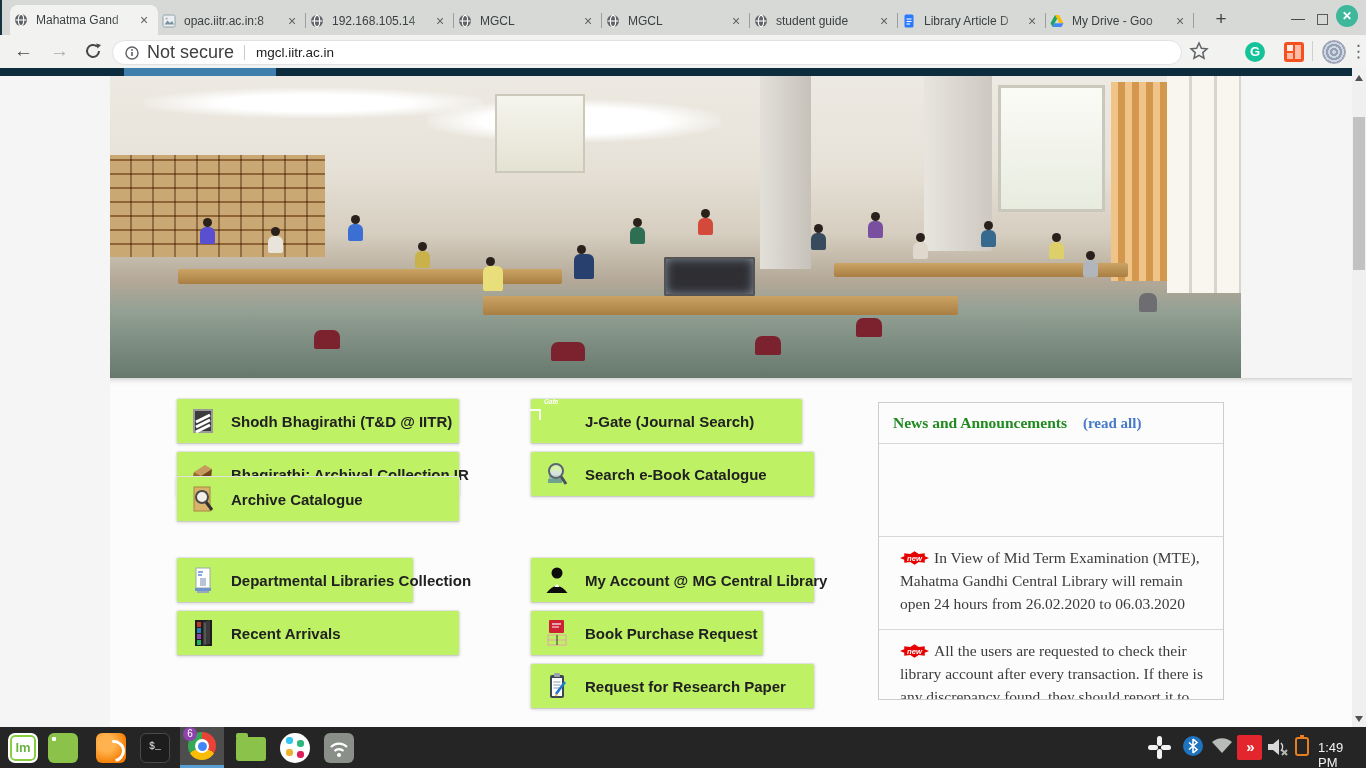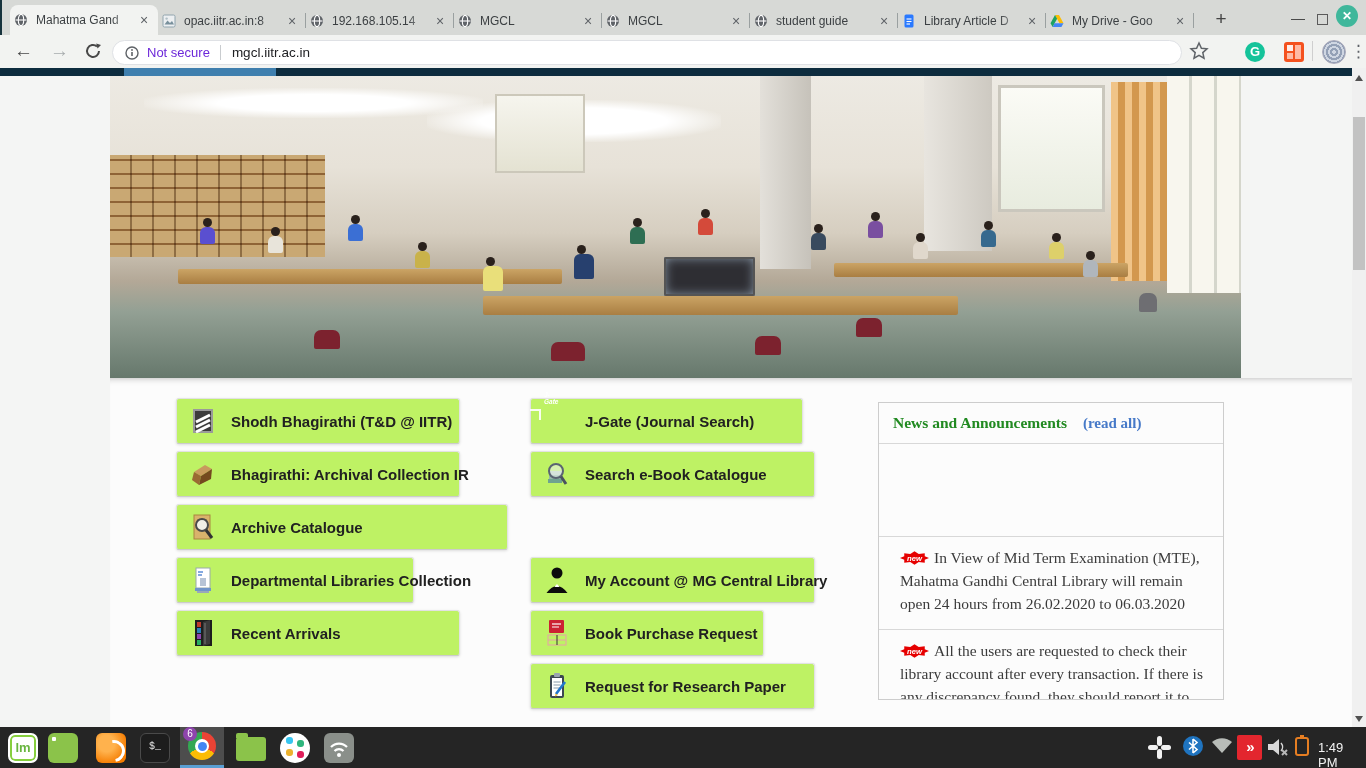--- a/index.html
+++ b/index.html
@@ -20,21 +20,21 @@
   .wctl{position:absolute;top:10px;color:#4a4a4a;font-size:14px;}
   .wc-close{position:absolute;left:1334px;top:5px;width:22px;height:22px;border-radius:50%;background:#3fb79b;
             color:#fff;font-size:12px;font-weight:bold;text-align:center;line-height:22px;}
   .wc-restore{width:9px;height:9px;border:1.5px solid #5a5a5a;display:inline-block;}
 
   
   .toolbar{position:absolute;left:0;top:35px;width:1366px;height:33px;background:#f2f3f1;border-bottom:1px solid #cfd1cf;}
   .nav-ic{position:absolute;top:40px;font-size:19px;color:#474747;}
   .omnibox{position:absolute;left:112px;top:40px;width:1070px;height:25px;border-radius:13px;background:#fff;
            border:1px solid #dfe1e5;display:flex;align-items:center;box-sizing:border-box;padding:0 12px;}
-  .sec-label{color:#6d28d9;font-size:13px;margin:0 10px 0 8px;}
+  .sec-label{color:#404040;font-size:18px;margin:0 10px 0 8px;}
   .omni-div{width:1px;height:15px;background:#c9cccf;margin-right:11px;}
   .url-text{color:#202124;font-size:13.5px;}
   .ext-badge{position:absolute;top:42px;width:20px;height:20px;border-radius:50%;}
 
   
   .site-nav{position:absolute;left:0;top:68px;width:1352px;height:8px;background:#0d2c3e;}
   .site-nav .active-seg{position:absolute;left:124px;top:0;width:152px;height:8px;background:#3f7fae;}
 
   .photo{position:absolute;left:110px;top:76px;width:1131px;height:302px;overflow:hidden;
          background:linear-gradient(180deg,#edeae3 0%,#e7e2d8 30%,#d6cec0 52%,#b3a897 68%,#93a094 78%,#66786c 100%);}
@@ -289,21 +289,21 @@
     <span class="clabel">Shodh Bhagirathi (T&amp;D @ IITR)</span>
   </div>
   <div class="card" style="left:176px;top:451px;width:284px">
     <svg class="cicon" viewBox="0 0 24 28">
         <polygon points="3,12 14,5 21,9 10,16" fill="#c89a5e"></polygon>
         <polygon points="3,12 10,16 8,25 1,20" fill="#9a6a33"></polygon>
         <polygon points="10,16 21,9 20,19 8,25" fill="#74491f"></polygon>
       </svg>
     <span class="clabel">Bhagirathi: Archival Collection IR</span>
   </div>
-  <div class="card" style="left:176px;top:504px;width:332px">
+  <div class="card" style="left:176px;top:476px;width:284px">
     <svg class="cicon" viewBox="0 0 24 28">
         <rect x="3" y="2" width="16" height="24" fill="#d9b36c" stroke="#a8853f"></rect>
         <line x1="6" y1="7" x2="16" y2="7" stroke="#8a6a30"></line>
         <circle cx="11" cy="12" r="6" fill="#f2efe6" stroke="#4a4a4a" stroke-width="2"></circle>
         <line x1="15" y1="17" x2="21" y2="25" stroke="#333" stroke-width="3"></line>
       </svg>
     <span class="clabel">Archive Catalogue</span>
   </div>
   <div class="card" style="left:176px;top:557px;width:238px">
     <svg class="cicon" viewBox="0 0 24 28">

